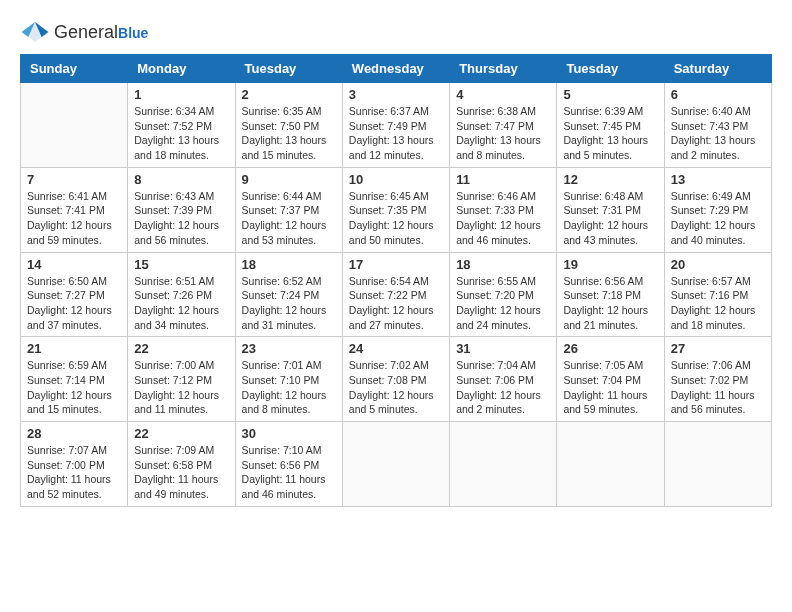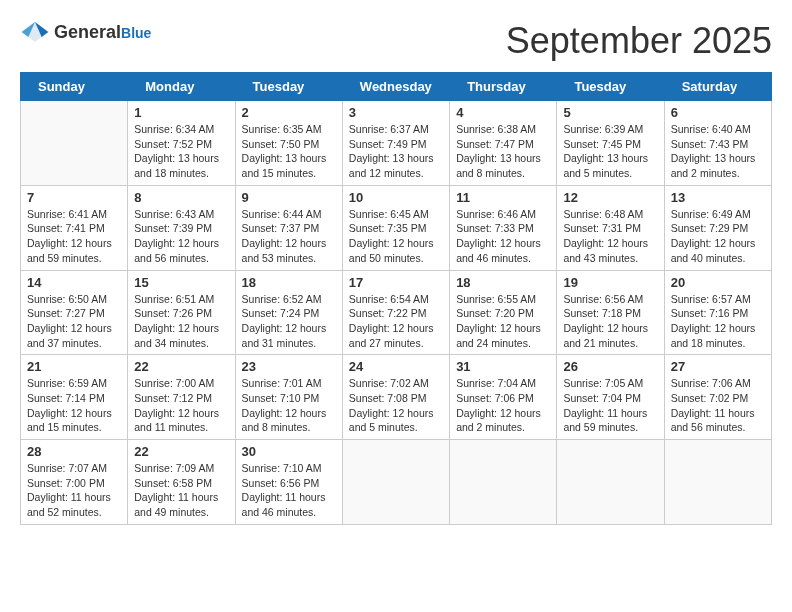--- a/index.html
+++ b/index.html
@@ -16,21 +16,21 @@
       align-items: flex-start;
       margin-bottom: 10px;
     }
     .logo {
       display: flex;
       align-items: center;
       gap: 4px;
     }
     .logo-text-general {
       font-size: 18px;
-      font-weight: bold;
+      font-weight: normal;
       color: #333;
     }
     .logo-text-blue {
       font-size: 14px;
       font-weight: bold;
       color: #1a6fb5;
     }
     .logo-icon {
       width: 30px;
       height: 24px;
@@ -49,21 +49,21 @@
     }
     .calendar {
       width: 100%;
       border-collapse: collapse;
       border: 1px solid #ccc;
     }
     .calendar th {
       background: #1a6fb5;
       color: #fff;
       text-align: left;
-      padding: 6px 17px;
+      padding: 6px 9px;
       font-size: 13px;
       border: 1px solid #1a6fb5;
     }
     .calendar td {
       vertical-align: top;
       border: 1px solid #ccc;
       padding: 4px 6px;
       width: calc(100% / 7);
       min-height: 80px;
     }
@@ -90,21 +90,20 @@
     <svg class="logo-icon" viewBox="0 0 36 28" xmlns="http://www.w3.org/2000/svg">
       <polygon points="18,2 34,14 18,26 2,14" fill="#1a6fb5" opacity="0.15"></polygon>
       <polygon points="18,2 34,14 26,20" fill="#1a6fb5"></polygon>
       <polygon points="2,14 18,2 10,20" fill="#4a9fd5"></polygon>
     </svg>
     <div>
       <span class="logo-text-general">General</span><span class="logo-text-blue">Blue</span>
     </div>
   </div>
   <div class="title-block">
-    <div class="month-title">September 2025</div>
   </div>
 </div>
 
 <table class="calendar">
   <thead>
     <tr>
       <th>Sunday</th>
       <th>Monday</th>
       <th>Tuesday</th>
       <th>Wednesday</th>

